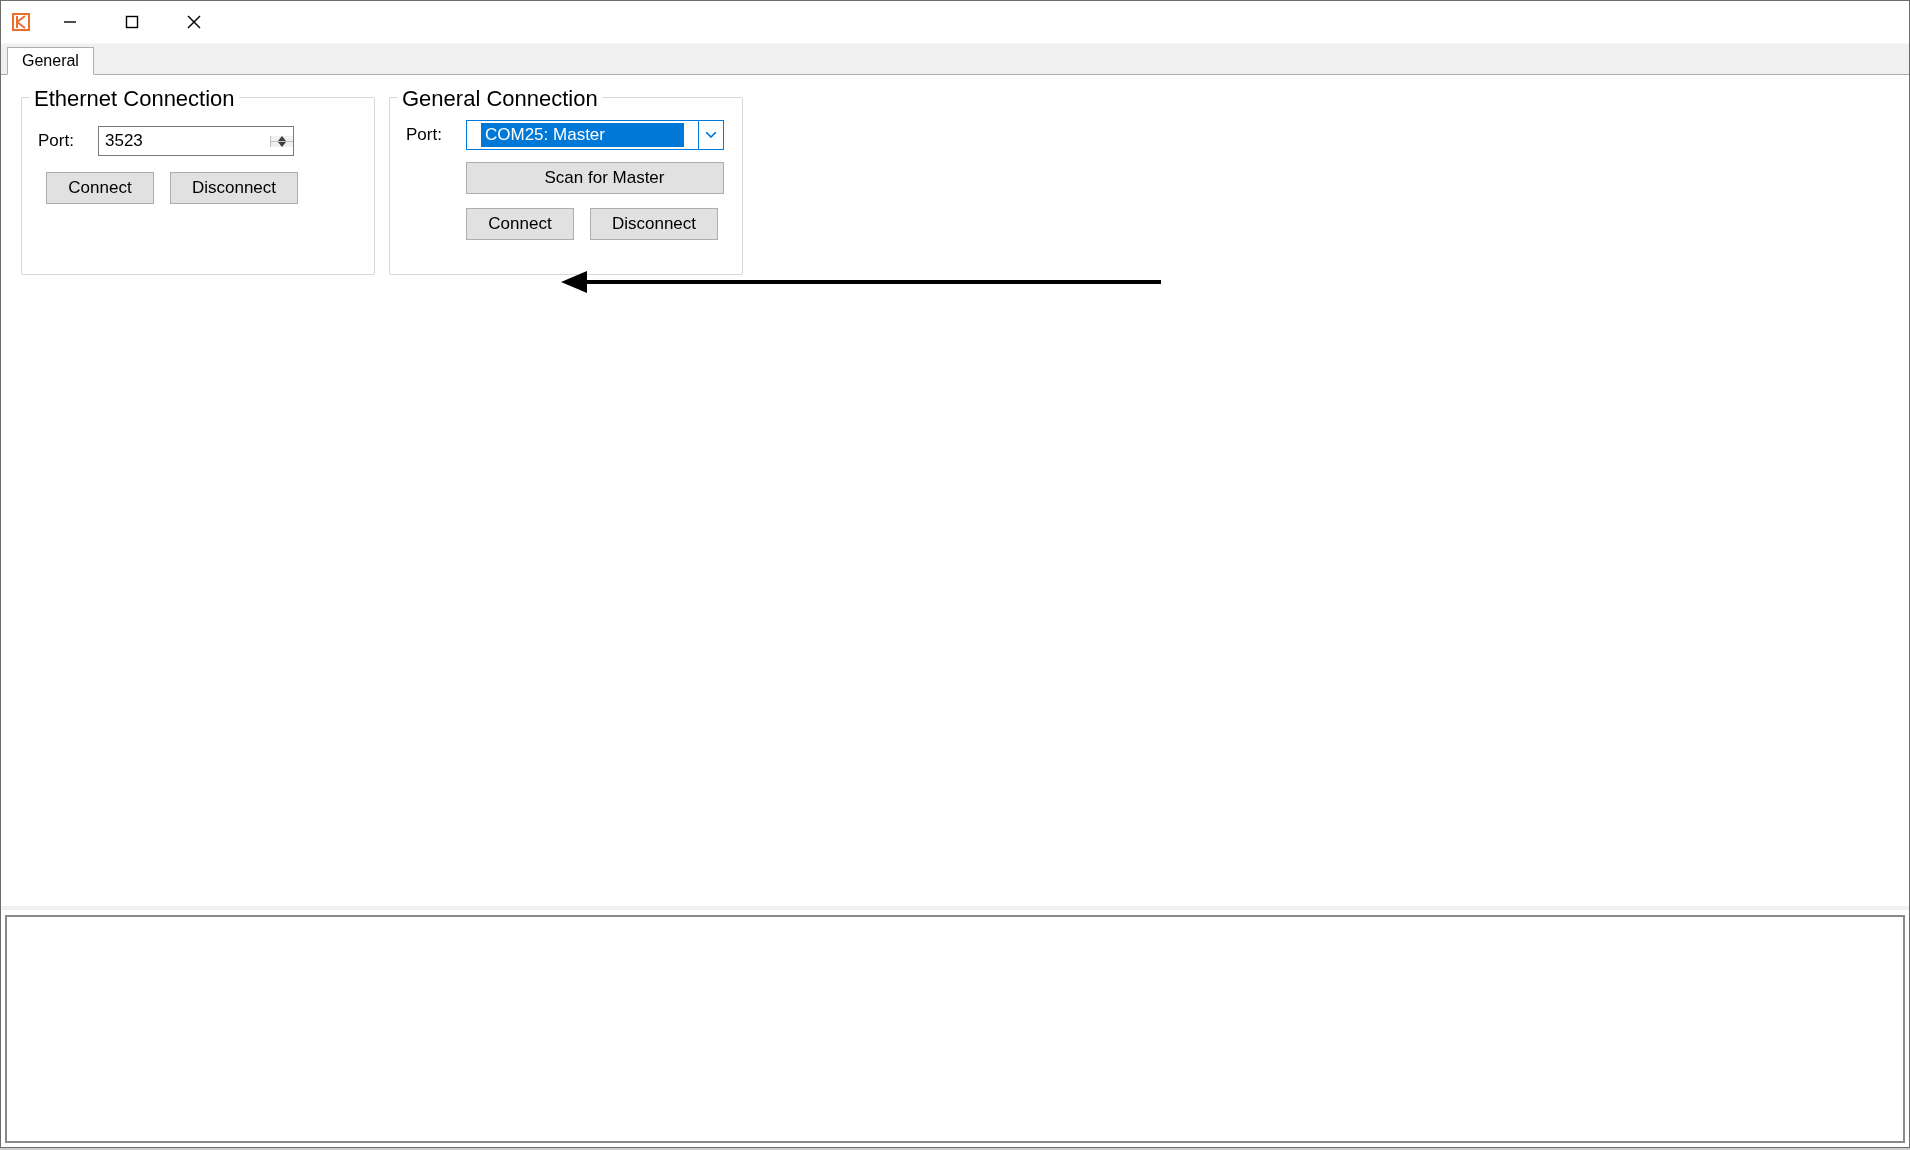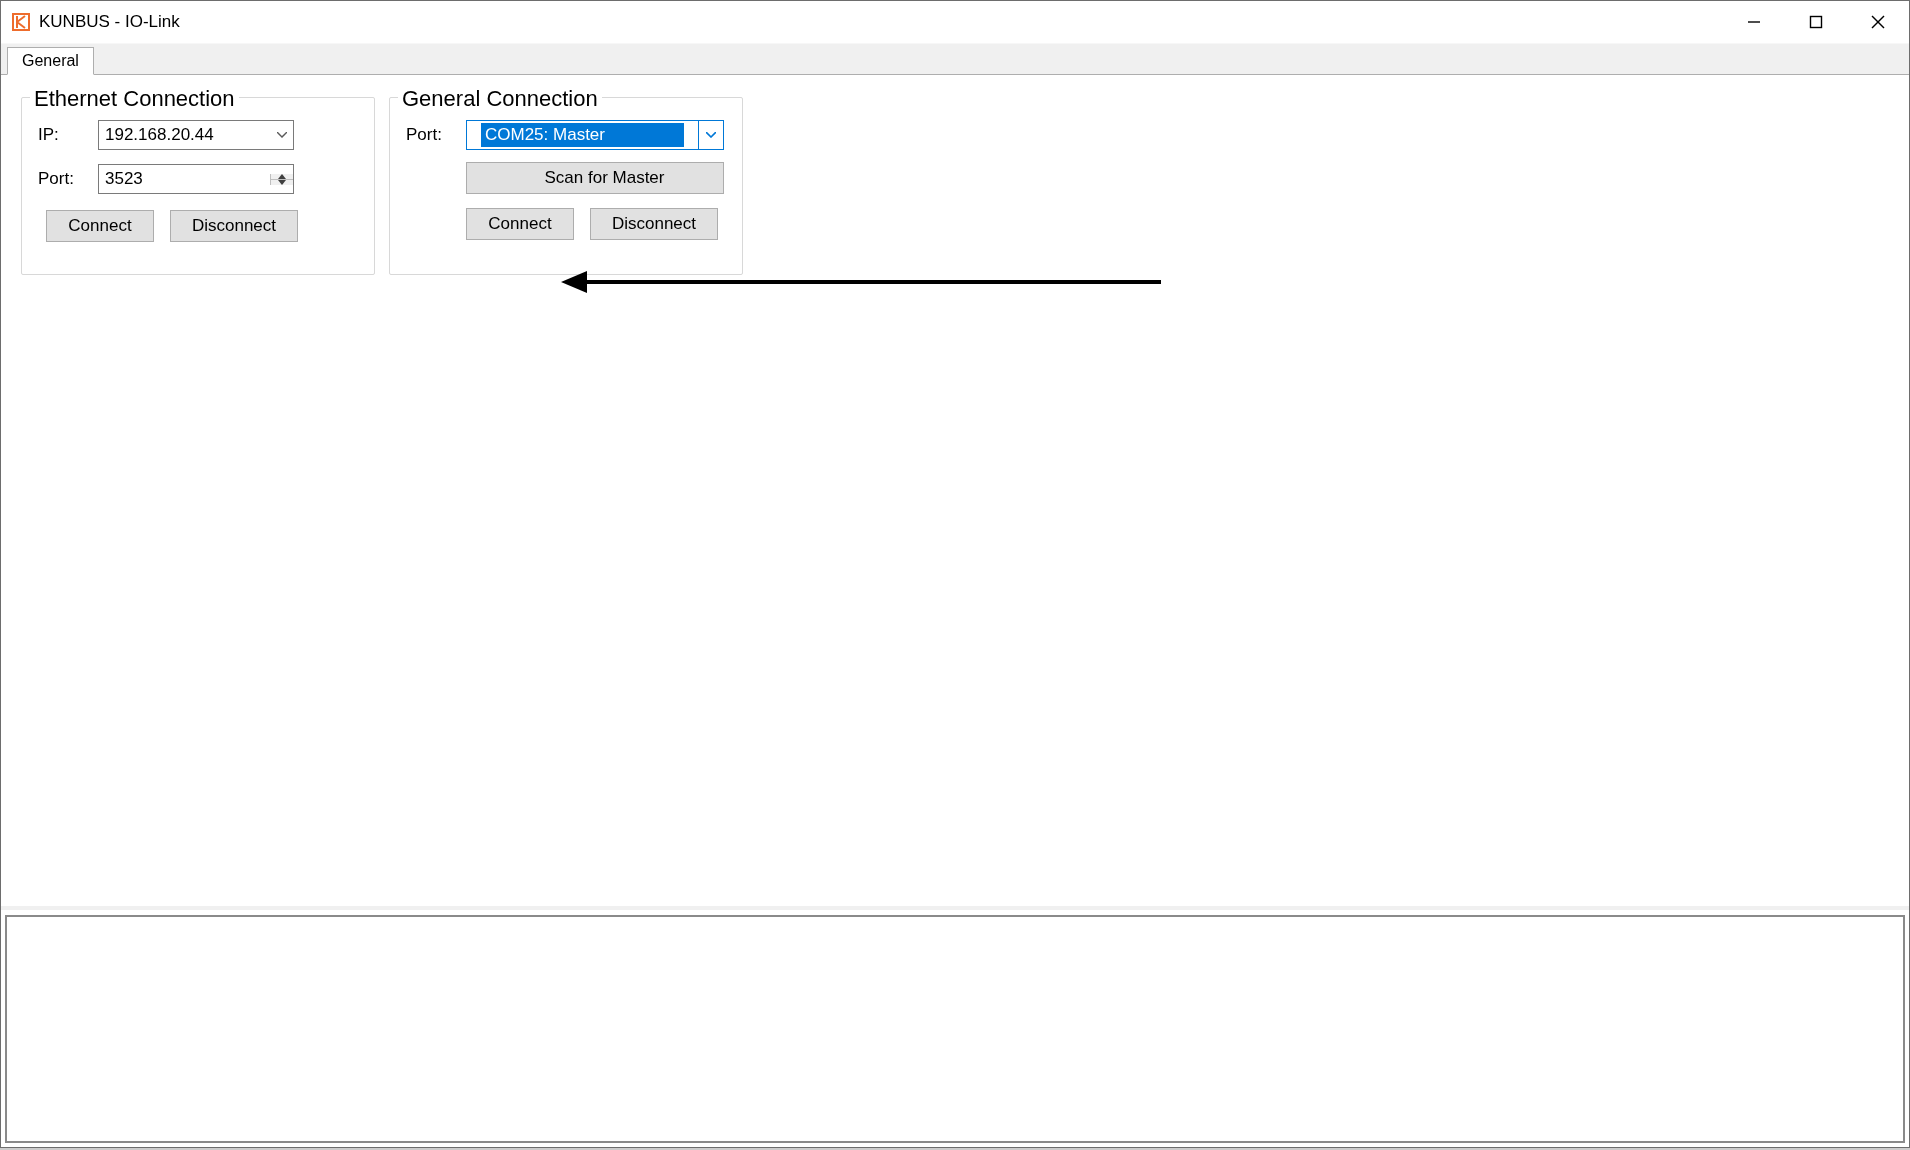--- a/index.html
+++ b/index.html
@@ -219,21 +219,20 @@
 
 <div class="outer">
 
   <div class="titlebar">
     <span class="app-icon">
       <svg viewBox="0 0 20 20" width="20" height="20">
         <rect x="2" y="2" width="16" height="16" fill="none" stroke="#ee6c2c" stroke-width="2"></rect>
         <path d="M6 4 v12 M6 10 l8 -6 M6 10 l8 6" stroke="#ee6c2c" stroke-width="2" fill="none"></path>
       </svg>
     </span>
-    <span class="title-text">KUNBUS - IO-Link</span>
     <div class="win-controls">
       <div class="win-btn">
         <svg width="14" height="14" viewBox="0 0 14 14">
             <line x1="1" y1="7" x2="13" y2="7" stroke="#000" stroke-width="1.4"></line>
           </svg>
       </div>
       <div class="win-btn">
         <svg width="14" height="14" viewBox="0 0 14 14">
             <rect x="1.5" y="1.5" width="11" height="11" fill="none" stroke="#000" stroke-width="1.4"></rect>
           </svg>
@@ -249,31 +248,20 @@
 
   <div class="tabstrip">
     <div class="tab">General</div>
   </div>
 
   <div class="client">
 
     <div class="groupbox grp-eth">
       <div class="legend">Ethernet Connection</div>
 
-      <div class="row" style="margin-top:4px;">
-        <span class="lbl">IP:</span>
-        <div class="combo">
-          <span class="combo-text">192.168.20.44</span>
-          <span class="dd-btn">
-            <svg width="10" height="6" viewBox="0 0 10 6">
-                <path d="M0 0 L5 5 L10 0" fill="none" stroke="#5a5a5a" stroke-width="1.4"></path>
-              </svg>
-          </span>
-        </div>
-      </div>
 
       <div class="row" style="margin-top:10px;">
         <span class="lbl">Port:</span>
         <div class="numeric">
           <span class="num-text">3523</span>
           <div class="spinners">
             <div class="sp">
               <svg width="8" height="5" viewBox="0 0 8 5">
                   <path d="M0 5 L4 0 L8 5 Z" fill="#404040"></path>
                 </svg>

